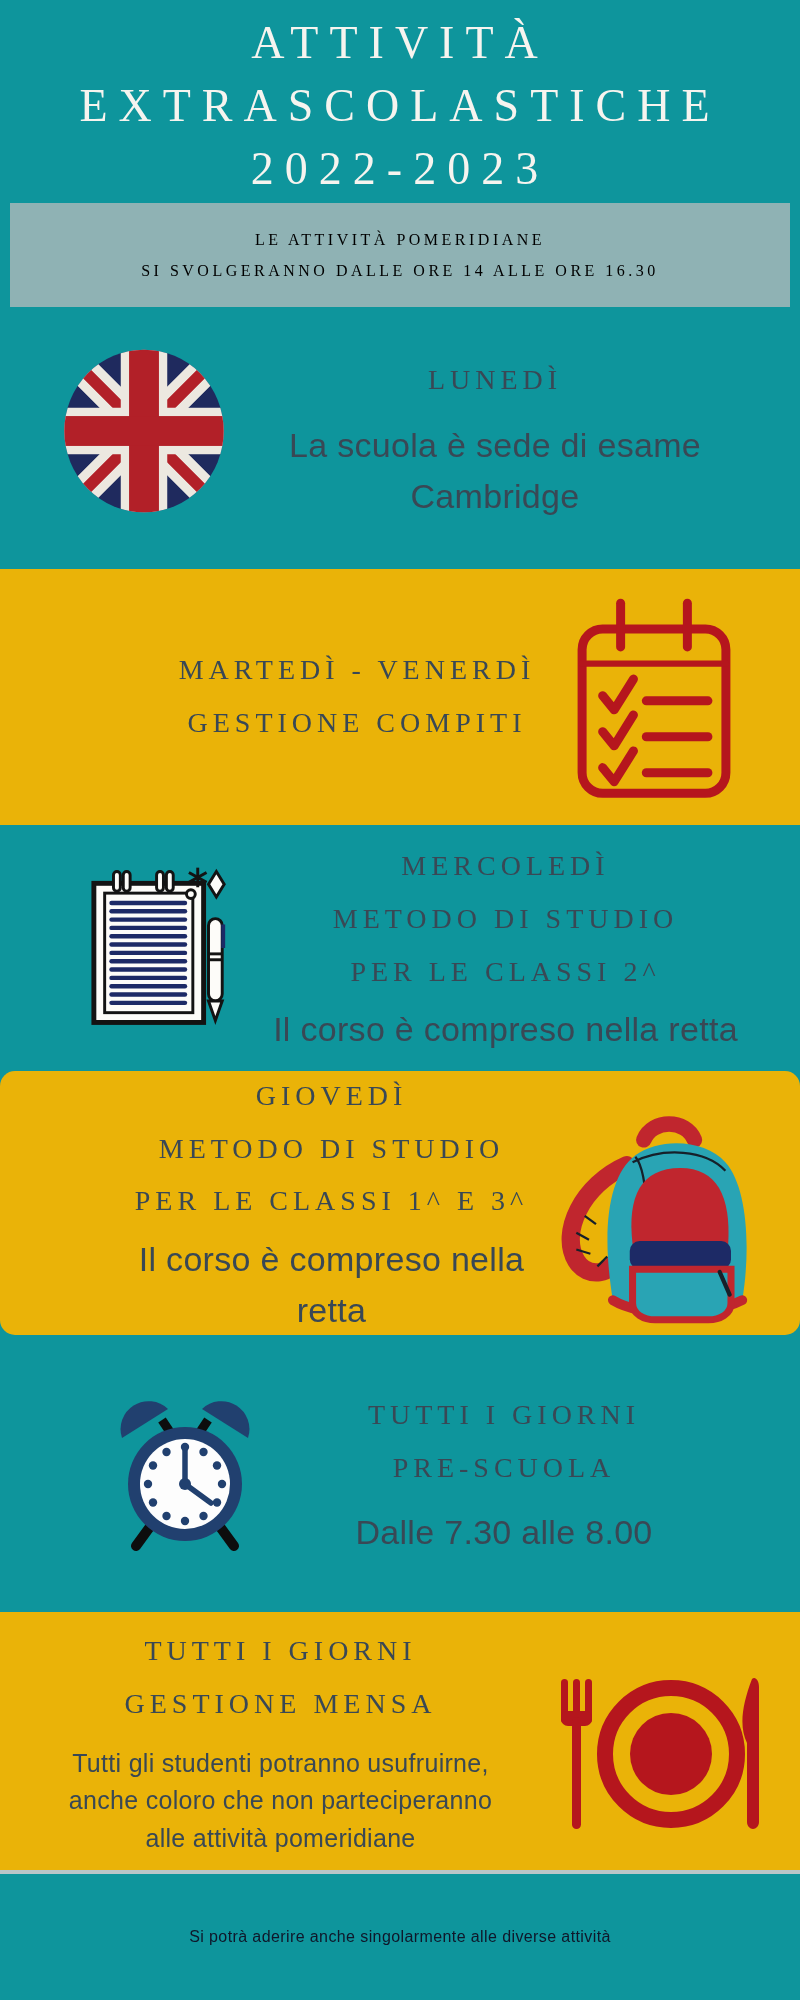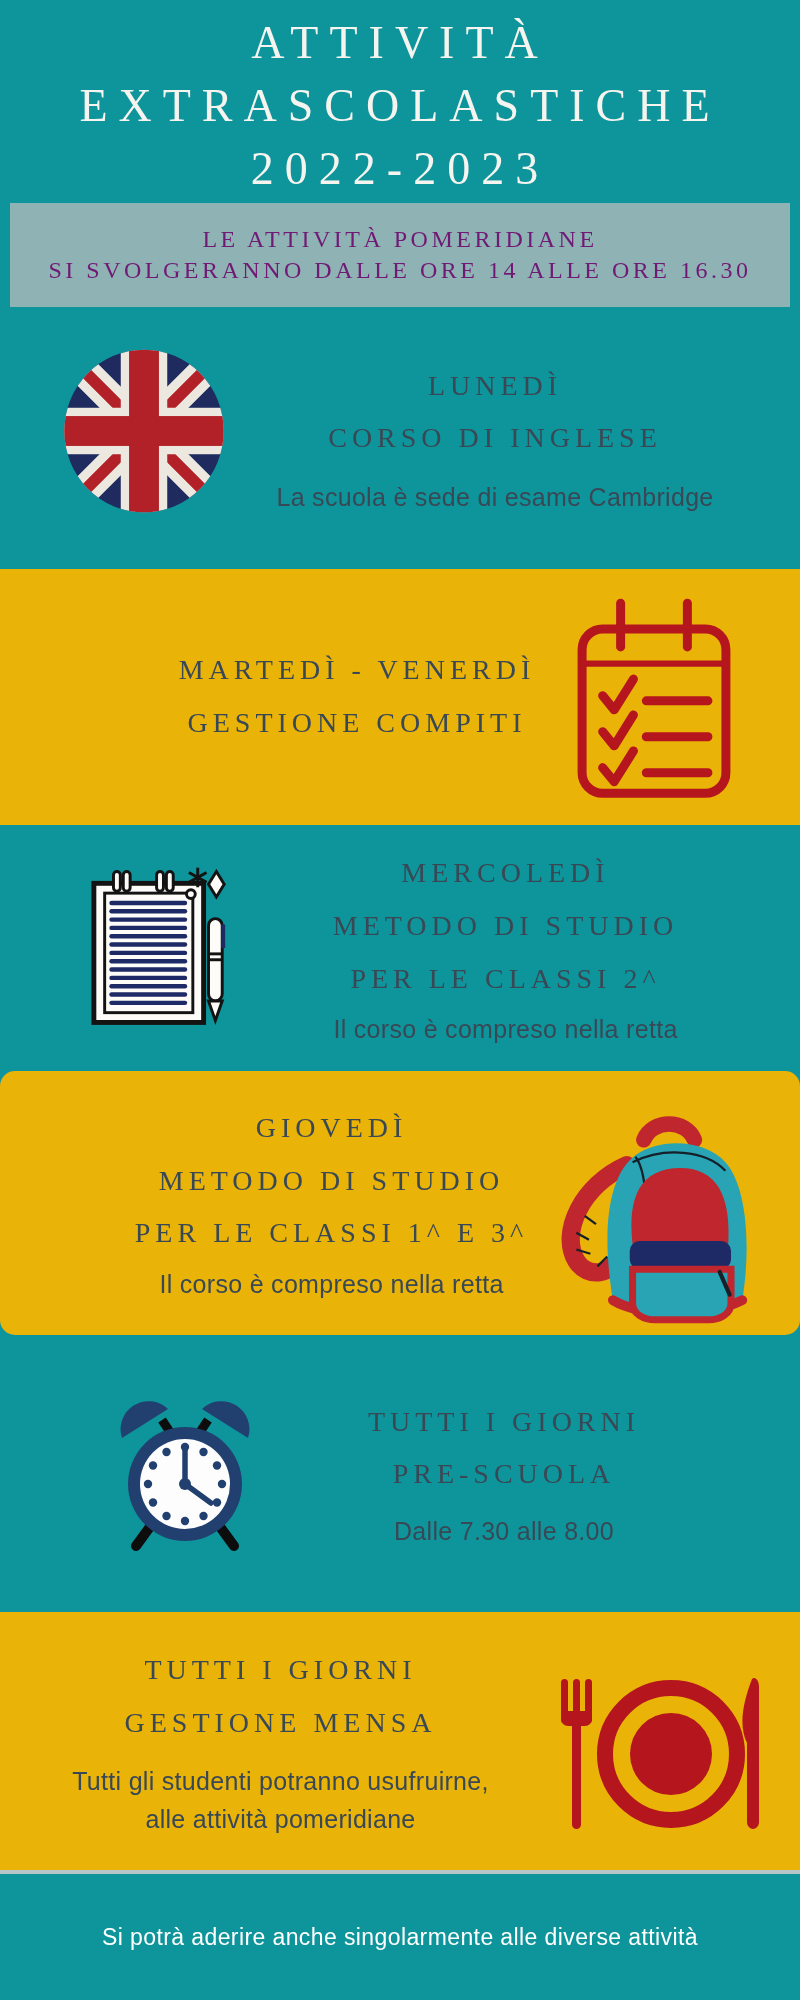--- a/index.html
+++ b/index.html
@@ -5,40 +5,40 @@
   html,body{margin:0;padding:0;}
   body{width:800px;height:2000px;overflow:hidden;background:#0e959c;}
   .poster{width:800px;height:2000px;display:flex;flex-direction:column;}
   .teal{background:#0e959c;justify-content:flex-end;}
   .light{background:#eab308;}
   .sec{display:flex;align-items:center;box-sizing:border-box;}
   .title-line{font-family:"Liberation Serif", serif;color:#f6f4ef;font-size:46px;
               letter-spacing:11px;line-height:63px;text-align:center;}
   .band{background:#8fb2b4;margin:0 10px;height:107px;display:flex;flex-direction:column;
         justify-content:center;text-align:center;}
-  .band-line{font-family:"Liberation Serif", serif;color:#701a75;font-size:24px;
+  .band-line{font-family:"Liberation Serif", serif;color:#000000;font-size:16px;
              letter-spacing:3.5px;line-height:31px;}
   .day,.act{font-family:"Liberation Serif", serif;color:#394855;font-size:28px;
             letter-spacing:5px;line-height:1.88;}
-  .note{font-family:"Liberation Sans", sans-serif;color:#394855;font-size:25px;
+  .note{font-family:"Liberation Sans", sans-serif;color:#394855;font-size:34px;
         letter-spacing:0.3px;margin-top:14px;line-height:1.5;}
   .txt{text-align:center;}
 
   
   .sec-header{height:307px;flex-direction:column;display:flex;justify-content:flex-start;}
   .title-wrap{height:200px;display:flex;flex-direction:column;justify-content:center;padding-top:8px;}
   .sec-monday{height:263px;}
   .sec-tuesday{height:256px;}
   .sec-wednesday{height:247px;}
   .sec-thursday{height:264px;border-radius:15px;}
   .sec-prescuola{height:278px;}
   .sec-mensa{height:259px;}
   .sec-footer{height:126px;border-top:4px solid #b9c6c8;display:flex;align-items:center;
               justify-content:center;}
-  .footer-note{font-family:"Liberation Sans", sans-serif;color:#ffffff;font-size:23px;
+  .footer-note{font-family:"Liberation Sans", sans-serif;color:#0f172a;font-size:16px;
                letter-spacing:0.4px;}
 
   .flag-wrap{margin-left:58px;flex:0 0 auto;margin-top:-14px;}
   .monday-txt{flex:1;padding-right:40px;}
   .tuesday-txt{flex:1;padding-left:140px;}
   .clipboard-wrap{flex:0 0 auto;margin-right:66px;}
   .notepad-wrap{margin-left:88px;flex:0 0 auto;}
   .wednesday-txt{flex:1;padding-right:22px;}
   .thursday-txt{flex:1;padding-left:112px;}
   .backpack-wrap{flex:0 0 auto;margin-right:24px;margin-top:34px;}
@@ -80,21 +80,20 @@
           <path d="M0,0 L100,100 M100,0 L0,100" stroke="#b22028" stroke-width="7"></path>
           <rect x="36" y="0" width="28" height="100" fill="#ece8e0"></rect>
           <rect x="0" y="36" width="100" height="28" fill="#ece8e0"></rect>
           <rect x="41" y="0" width="18" height="100" fill="#b22028"></rect>
           <rect x="0" y="41" width="100" height="18" fill="#b22028"></rect>
         </g>
       </svg>
     </div>
     <div class="txt monday-txt">
       <div class="day">LUNEDÌ</div>
-      <div class="act">CORSO DI INGLESE</div>
       <div class="note">La scuola è sede di esame Cambridge</div>
     </div>
   </div>
 
   <div class="sec sec-tuesday light">
     <div class="txt tuesday-txt">
       <div class="day">MARTEDÌ - VENERDÌ</div>
       <div class="act">GESTIONE COMPITI</div>
     </div>
     <div class="clipboard-wrap">
@@ -230,20 +229,21 @@
       <div class="note" style="margin-top:12px;">Dalle 7.30 alle 8.00</div>
     </div>
   </div>
 
   <div class="sec sec-mensa light">
     <div class="txt mensa-txt">
       <div class="day">TUTTI I GIORNI</div>
       <div class="act">GESTIONE MENSA</div>
       <div class="note mensa-note">
         <div>Tutti gli studenti potranno usufruirne,</div>
+        <div>anche coloro che non parteciperanno</div>
         <div>alle attività pomeridiane</div>
       </div>
     </div>
     <div class="meal-wrap">
       <svg width="215" height="160" viewBox="0 0 215 160">
         <g fill="#b5161d">
           <rect x="12" y="4" width="7" height="44" rx="3.5"></rect>
           <rect x="24" y="4" width="7" height="44" rx="3.5"></rect>
           <rect x="36" y="4" width="7" height="44" rx="3.5"></rect>
           <rect x="12" y="36" width="31" height="15" rx="7"></rect>

